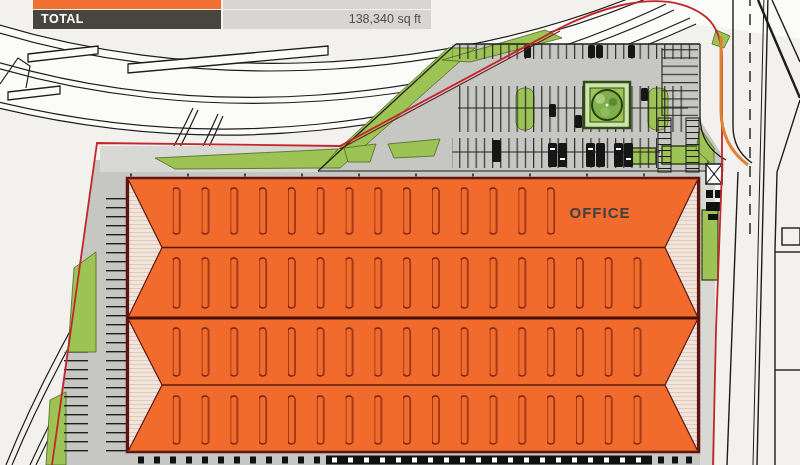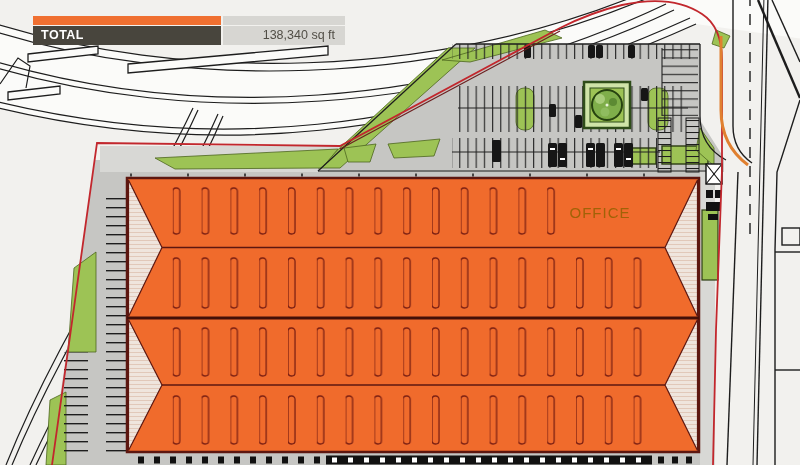--- a/index.html
+++ b/index.html
@@ -1,33 +1,33 @@
 <!DOCTYPE html>
 <html><head>
 <meta charset="utf-8">
 <style>
   html,body{margin:0;padding:0;background:#e9e8e6;}
   #canvas{position:relative;width:800px;height:465px;overflow:hidden;
           background:#f2f1ee;font-family:"Liberation Sans",sans-serif;}
   #plan-svg{position:absolute;left:0;top:0;}
   
-  #summary-table{position:absolute;left:33px;top:16px;width:312px;}
+  #summary-table{position:absolute;left:33px;top:0;width:398px;}
   .trow{display:flex;margin-bottom:1px;}
   .tcell-label{width:188px;margin-right:2px;}
   .tcell-value{flex:1;background:#d7d6d2;color:#514e46;font-weight:normal;
                font-size:12.5px;text-align:right;padding:2px 10px 0 0;box-sizing:border-box;}
   .row-clipped{height:9px;}
   .row-clipped .tcell-label{background:#f07031;}
   .row-clipped .tcell-value{background:#d7d6d2;}
   .row-total{height:19px;}
   .row-total .tcell-label{background:#48453d;color:#ffffff;font-weight:bold;
         font-size:12.5px;letter-spacing:.5px;padding:2px 0 0 8px;box-sizing:border-box;}
   
   #office-label{position:absolute;left:548px;top:204px;width:104px;text-align:center;
-        font-size:15px;font-weight:normal;letter-spacing:1px;color:#a16207;}
+        font-size:15px;font-weight:bold;letter-spacing:1px;color:#404040;}
 </style>
 </head>
 <body>
 
 <div id="canvas">
 
 <svg id="plan-svg" width="800" height="465" viewBox="0 0 800 465">
   <defs>
     <pattern id="sky" patternUnits="userSpaceOnUse" width="28.8" height="465">
       <rect x="0" y="188" width="7" height="46" rx="3.2" fill="none" stroke="#7d2012" stroke-width="1.3"></rect>

